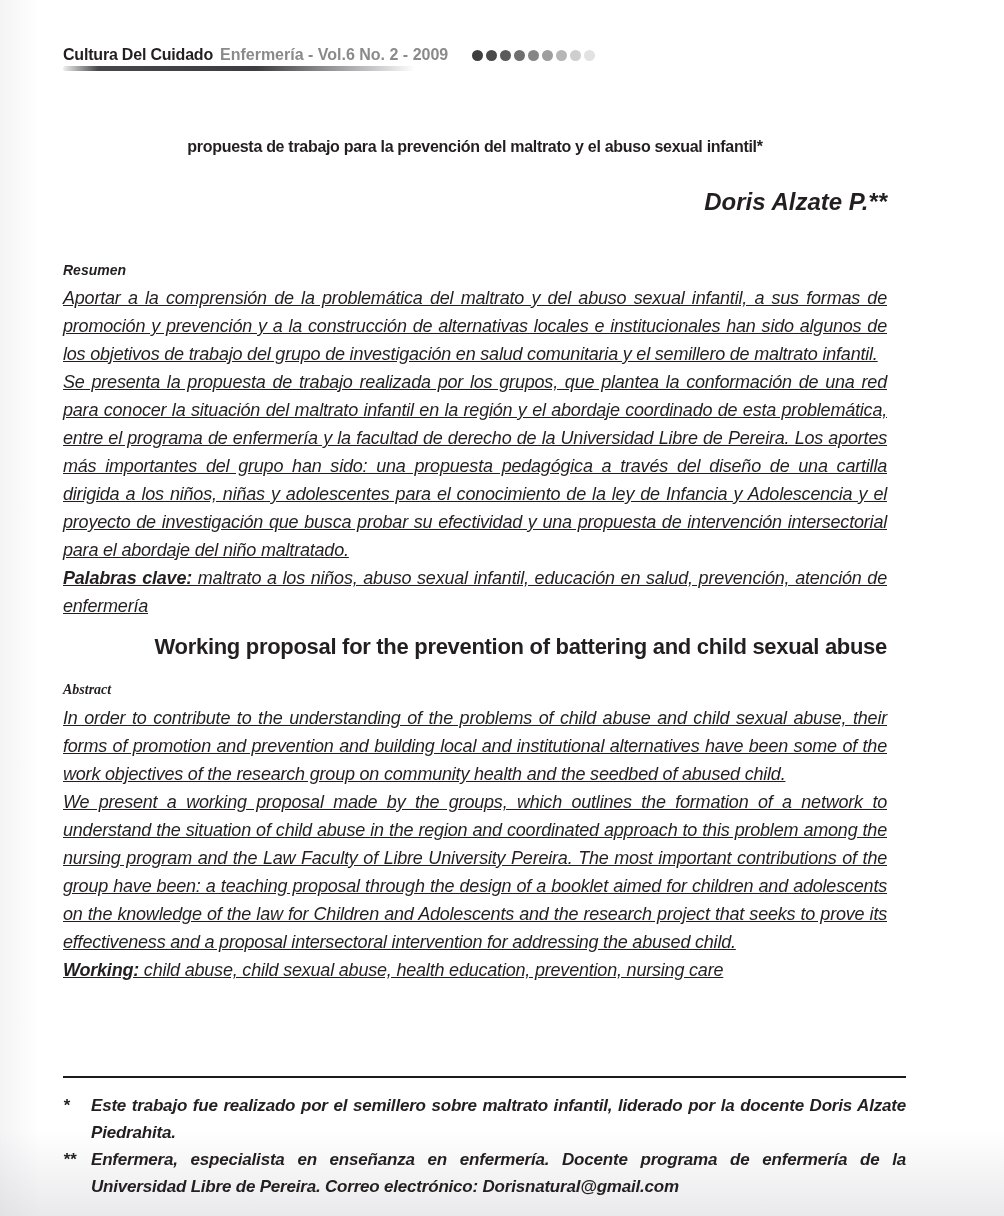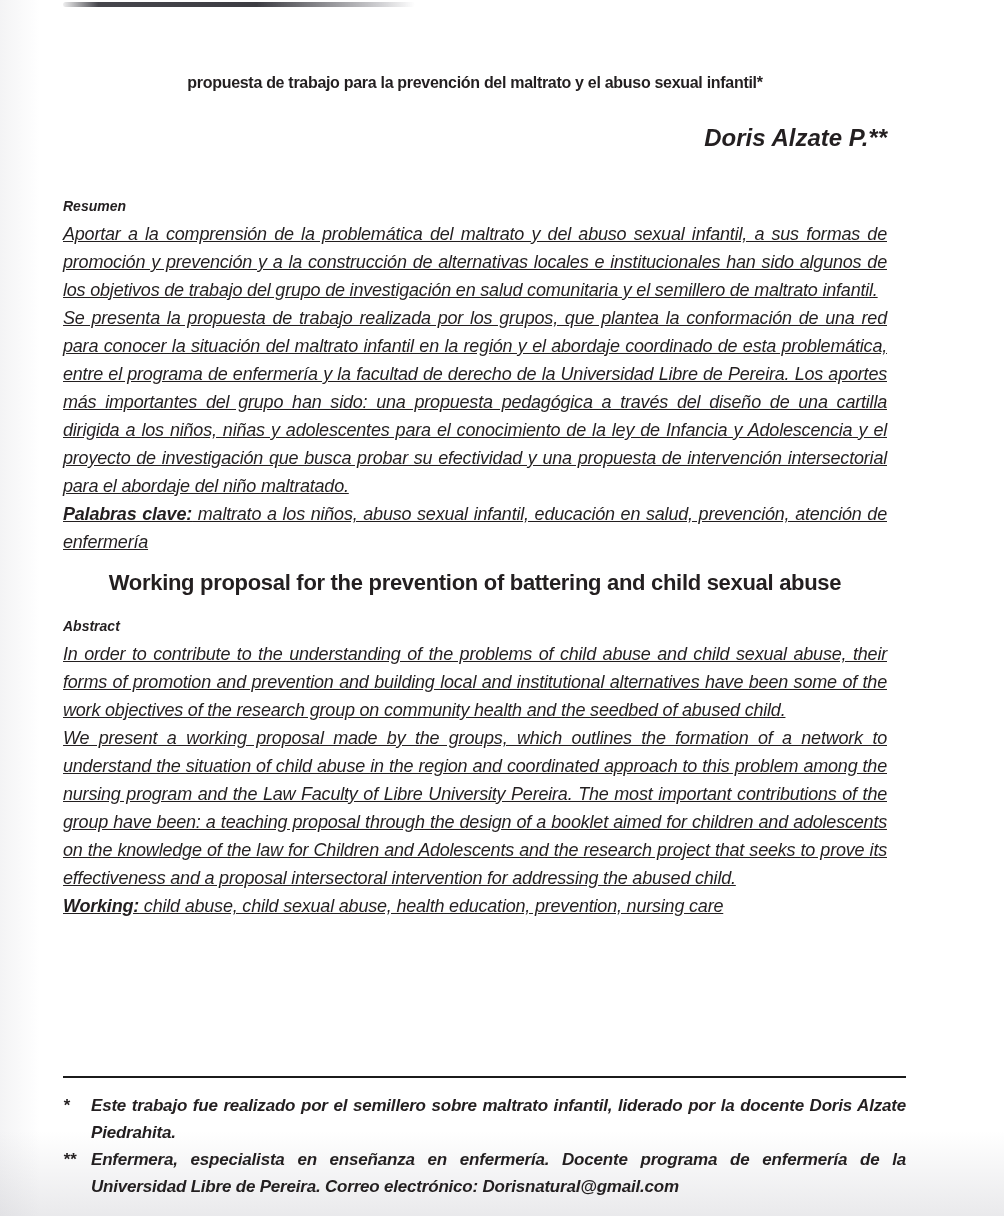--- a/index.html
+++ b/index.html
@@ -49,43 +49,58 @@
     font-size: 14px; line-height: 28px;
   }
   p.body {
     margin: 0; font-style: italic; font-size: 18px; line-height: 28px;
     text-align: justify; letter-spacing: -0.2px; text-decoration: underline;
   }
   p.body b { font-style: italic; }
   .mt-resumen { margin-top: 40px; }
   .mt-palabras { margin-top: 14px; }
   .title-en {
-    margin: 12px 0 0; text-align: center;
+    margin: 12px 0 0; text-align: right;
     font-weight: bold; font-size: 22px; line-height: 30px; letter-spacing: -0.3px;
   }
-  .mt-abstract { margin-top: 14px; }
+  .mt-abstract { margin-top: 14px; font-family: Liberation Serif, serif; }
   .mt-keywords { margin-top: 20px; }
 
   
   .footnotes {
     position: absolute; left: 63px; top: 1076px; width: 843px;
     border-top: 2px solid #1b1b1b; padding-top: 14px;
     font-weight: bold; font-style: italic; font-size: 17px; line-height: 27px;
   }
   .fn-row { display: flex; }
   .fn-marker { width: 28px; flex: none; }
   .fn-text { flex: 1; text-align: justify; letter-spacing: -0.2px; }
 </style>
 </head>
 <body>
 
 <div class="page-shade"></div>
 
 <div class="content">
 
+  <div class="header-row">
+    <span class="journal-title">Cultura Del Cuidado</span>
+    <span class="issue-info">Enfermería - Vol.6 No. 2 - 2009</span>
+    <span class="dots">
+        <span class="dot" style="background: rgb(62, 62, 62);"></span>
+        <span class="dot" style="background: rgb(74, 74, 74);"></span>
+        <span class="dot" style="background: rgb(91, 91, 91);"></span>
+        <span class="dot" style="background: rgb(111, 111, 111);"></span>
+        <span class="dot" style="background: rgb(134, 134, 134);"></span>
+        <span class="dot" style="background: rgb(158, 158, 158);"></span>
+        <span class="dot" style="background: rgb(182, 182, 182);"></span>
+        <span class="dot" style="background: rgb(206, 206, 206);"></span>
+        <span class="dot" style="background: rgb(226, 226, 226);"></span>
+      </span>
+  </div>
   <div class="header-underline"></div>
 
   <h1 class="title-es">propuesta de trabajo para la prevención del maltrato y el abuso sexual infantil*</h1>
 
   <div class="author">Doris Alzate P.**</div>
 
   <h2 class="section-heading mt-resumen">Resumen</h2>
   <p class="body">Aportar a la comprensión de la problemática del maltrato y del abuso sexual infantil, a sus formas de promoción y prevención y a la construcción de alternativas locales e institucionales han sido algunos de los objetivos de trabajo del grupo de investigación en salud comunitaria y el semillero de maltrato infantil.</p>
   <p class="body">Se presenta la propuesta de trabajo realizada por los grupos, que plantea la conformación de una red para conocer la situación del maltrato infantil en la región y el abordaje coordinado de esta problemática, entre el programa de enfermería y la facultad de derecho de la Universidad Libre de Pereira. Los aportes más importantes del grupo han sido: una propuesta pedagógica a través del diseño de una cartilla dirigida a los niños, niñas y adolescentes para el conocimiento de la ley de Infancia y Adolescencia y el proyecto de investigación que busca probar su efectividad y una propuesta de intervención intersectorial para el abordaje del niño maltratado.</p>
 

